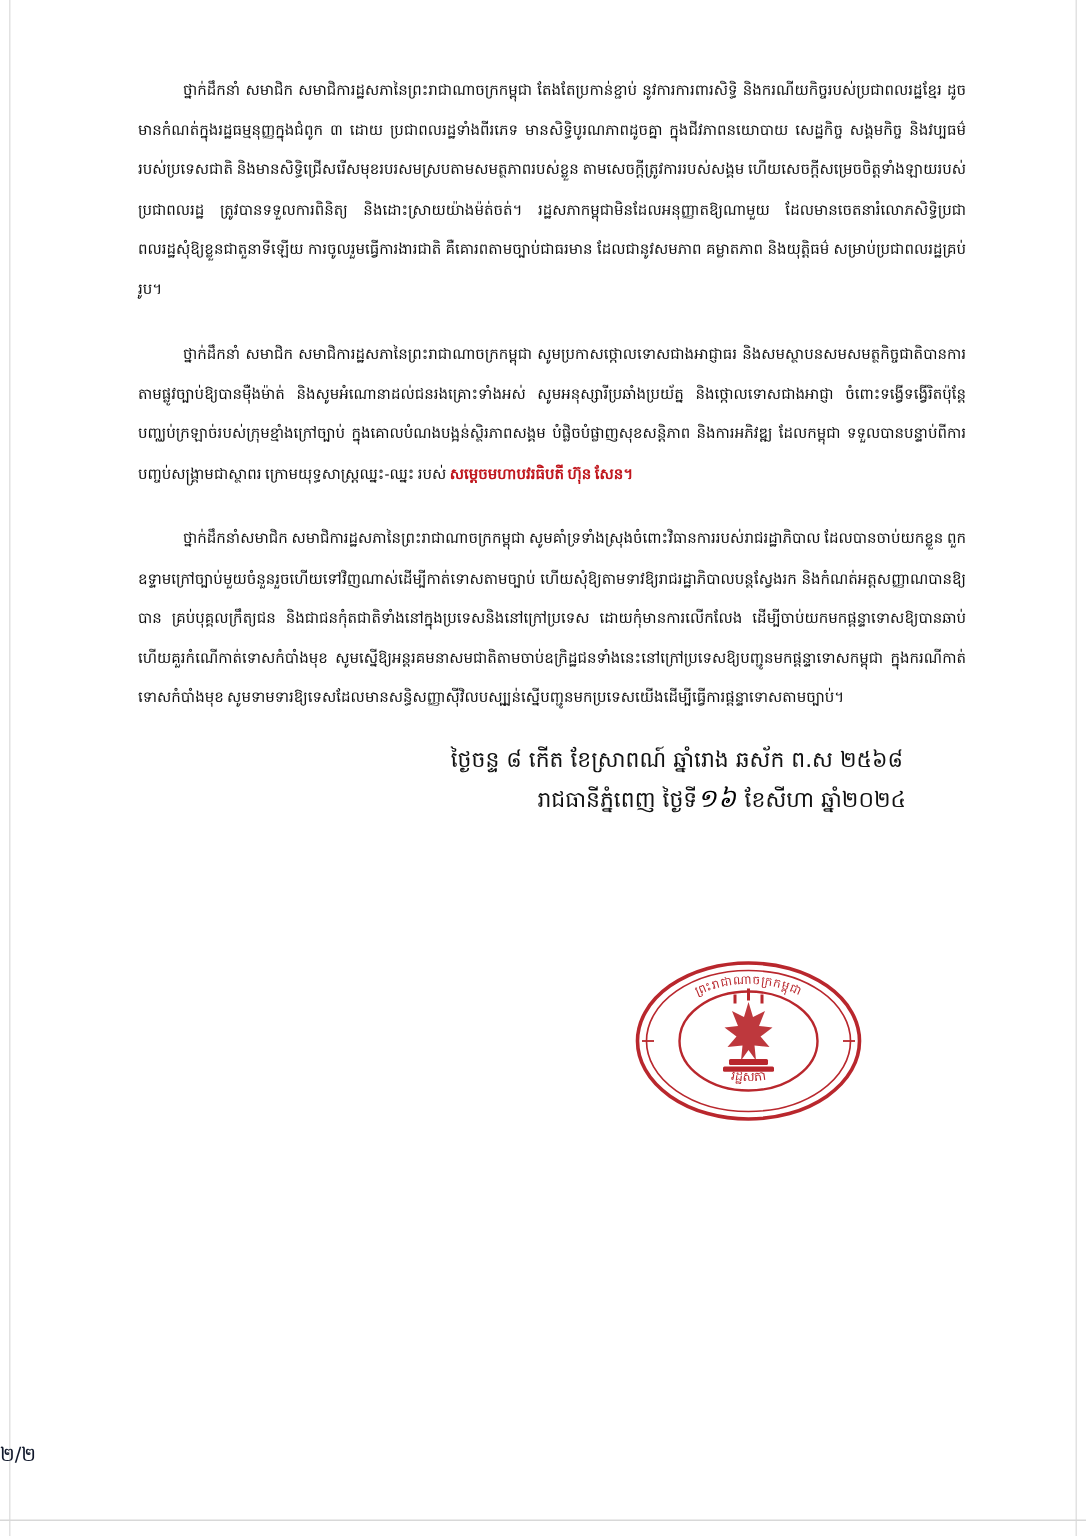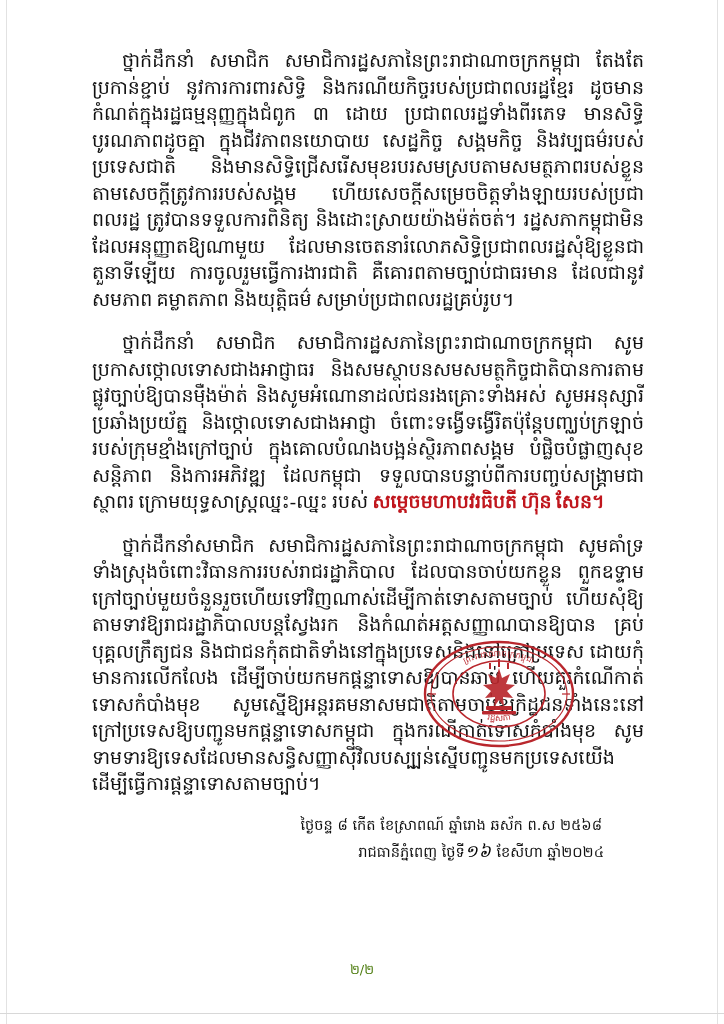--- a/index.html
+++ b/index.html
@@ -36,22 +36,22 @@
     background: #d8d8d8;
   }
   .body-area {
     position: absolute;
     left: 92px;
     right: 64px;
     top: 48px;
   }
   p.para {
     margin: 0 16px 17px 0;
-    font-family: Liberation Serif, serif;
-    font-size: 19px;
+    font-family: Liberation Sans, sans-serif;
+    font-size: 10px;
     line-height: 26.5px;
     color: #101010;
     text-align: justify;
     text-justify: inter-word;
     text-indent: 30px;
     word-spacing: -0.5px;
   }
   p.para.last {
     margin-bottom: 14px;
   }
@@ -86,24 +86,24 @@
     left: 412px;
     top: 640px;
     width: 174px;
     height: 108px;
   }
   .seal svg { display: block; }
   .page-number {
     position: absolute;
     left: 0; right: 0;
     bottom: 44px;
-    text-align: center;
+    text-align: left;
     font-family: "DejaVu Sans", "Liberation Sans", sans-serif;
     font-size: 13px;
-    color: #4d7c0f;
+    color: #0f172a;
   }
 </style>
 </head>
 <body>
 
 <div class="page">
 
   <div class="scan-edge-left"></div>
   <div class="scan-edge-right"></div>
   <div class="scan-edge-bottom"></div>

